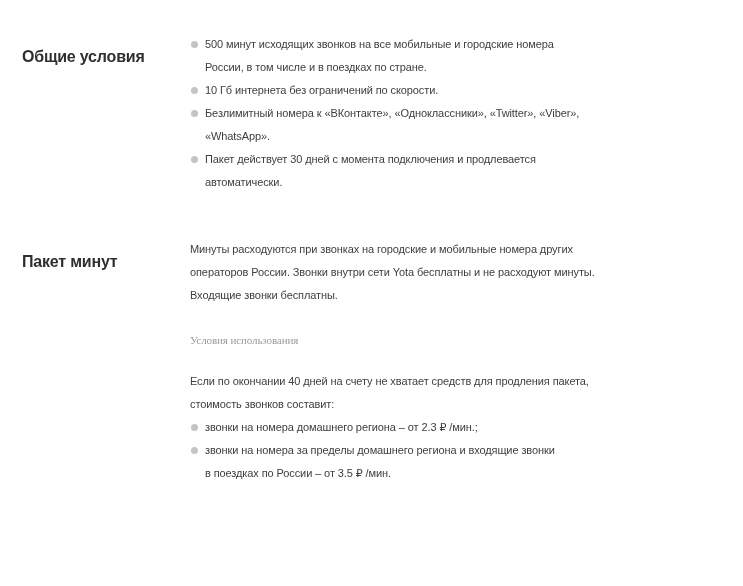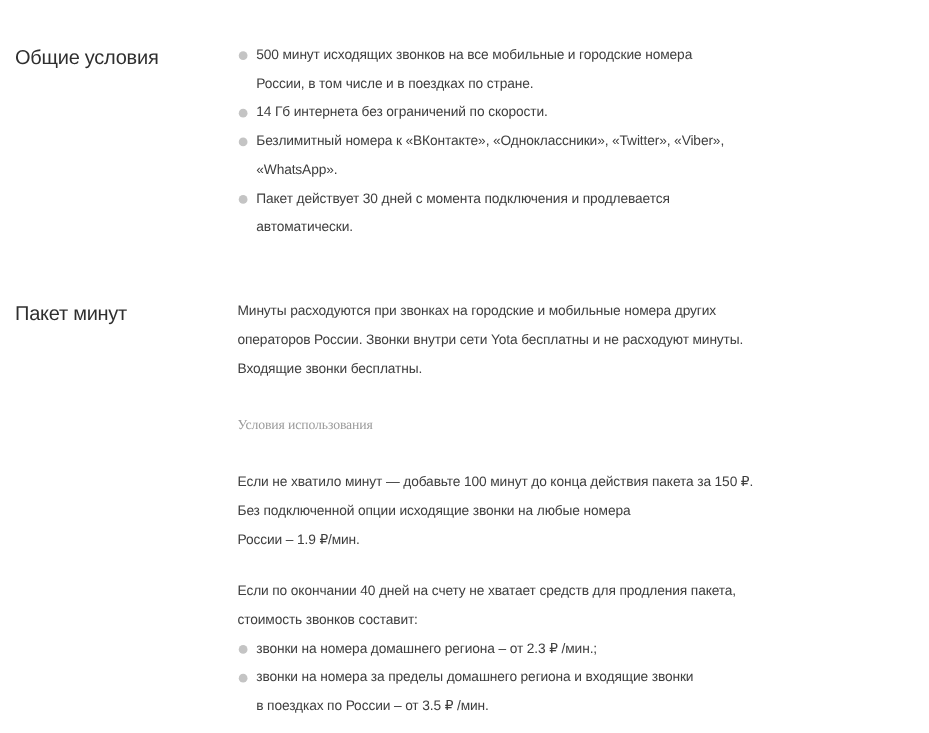--- a/index.html
+++ b/index.html
@@ -23,23 +23,23 @@
     align-items: flex-start;
   }
   .section-general {
     margin-bottom: 44px;
   }
   .col-left {
     width: 180px;
     flex: 0 0 180px;
   }
   .row-heading {
-    margin: 2px;
+    margin: 12px;
     font-size: 16px;
-    font-weight: normal;
+    font-weight: bold;
     line-height: 23px;
     letter-spacing: -0.2px;
     color: #2f2f2f;
   }
   .col-right {
     flex: 1 1 auto;
     font-size: 11px;
     line-height: 23px;
     letter-spacing: -0.1px;
   }
@@ -93,21 +93,21 @@
     </div>
     <div class="col-right">
       <ul class="bullet-list">
         <li class="bullet-item">
           <span class="bullet-dot"></span>
           <span class="bullet-text">500 минут исходящих звонков на все мобильные и городские номера
 России, в том числе и в поездках по стране.</span>
         </li>
         <li class="bullet-item">
           <span class="bullet-dot"></span>
-          <span class="bullet-text">14 Гб интернета без ограничений по скорости.</span>
+          <span class="bullet-text">10 Гб интернета без ограничений по скорости.</span>
         </li>
         <li class="bullet-item">
           <span class="bullet-dot"></span>
           <span class="bullet-text">Безлимитный номера к «ВКонтакте», «Одноклассники», «Twitter», «Viber»,
 «WhatsApp».</span>
         </li>
         <li class="bullet-item">
           <span class="bullet-dot"></span>
           <span class="bullet-text">Пакет действует 30 дней с момента подключения и продлевается
 автоматически.</span>
@@ -120,23 +120,20 @@
     <div class="col-left">
       <h3 class="row-heading">Пакет минут</h3>
     </div>
     <div class="col-right">
       <p class="para">Минуты расходуются при звонках на городские и мобильные номера других
 операторов России. Звонки внутри сети Yota бесплатны и не расходуют минуты.
 Входящие звонки бесплатны.</p>
 
       <p class="para subheading">Условия использования</p>
 
-      <p class="para para-add-minutes">Если не хватило минут — добавьте 100 минут до конца действия пакета за 150 ₽.
-Без подключенной опции исходящие звонки на любые номера
-России – 1.9 ₽/мин.</p>
 
       <p class="para para-renewal">Если по окончании 40 дней на счету не хватает средств для продления пакета,
 стоимость звонков составит:</p>
 
       <ul class="bullet-list">
         <li class="bullet-item">
           <span class="bullet-dot"></span>
           <span class="bullet-text">звонки на номера домашнего региона – от 2.3 ₽ /мин.;</span>
         </li>
         <li class="bullet-item">

